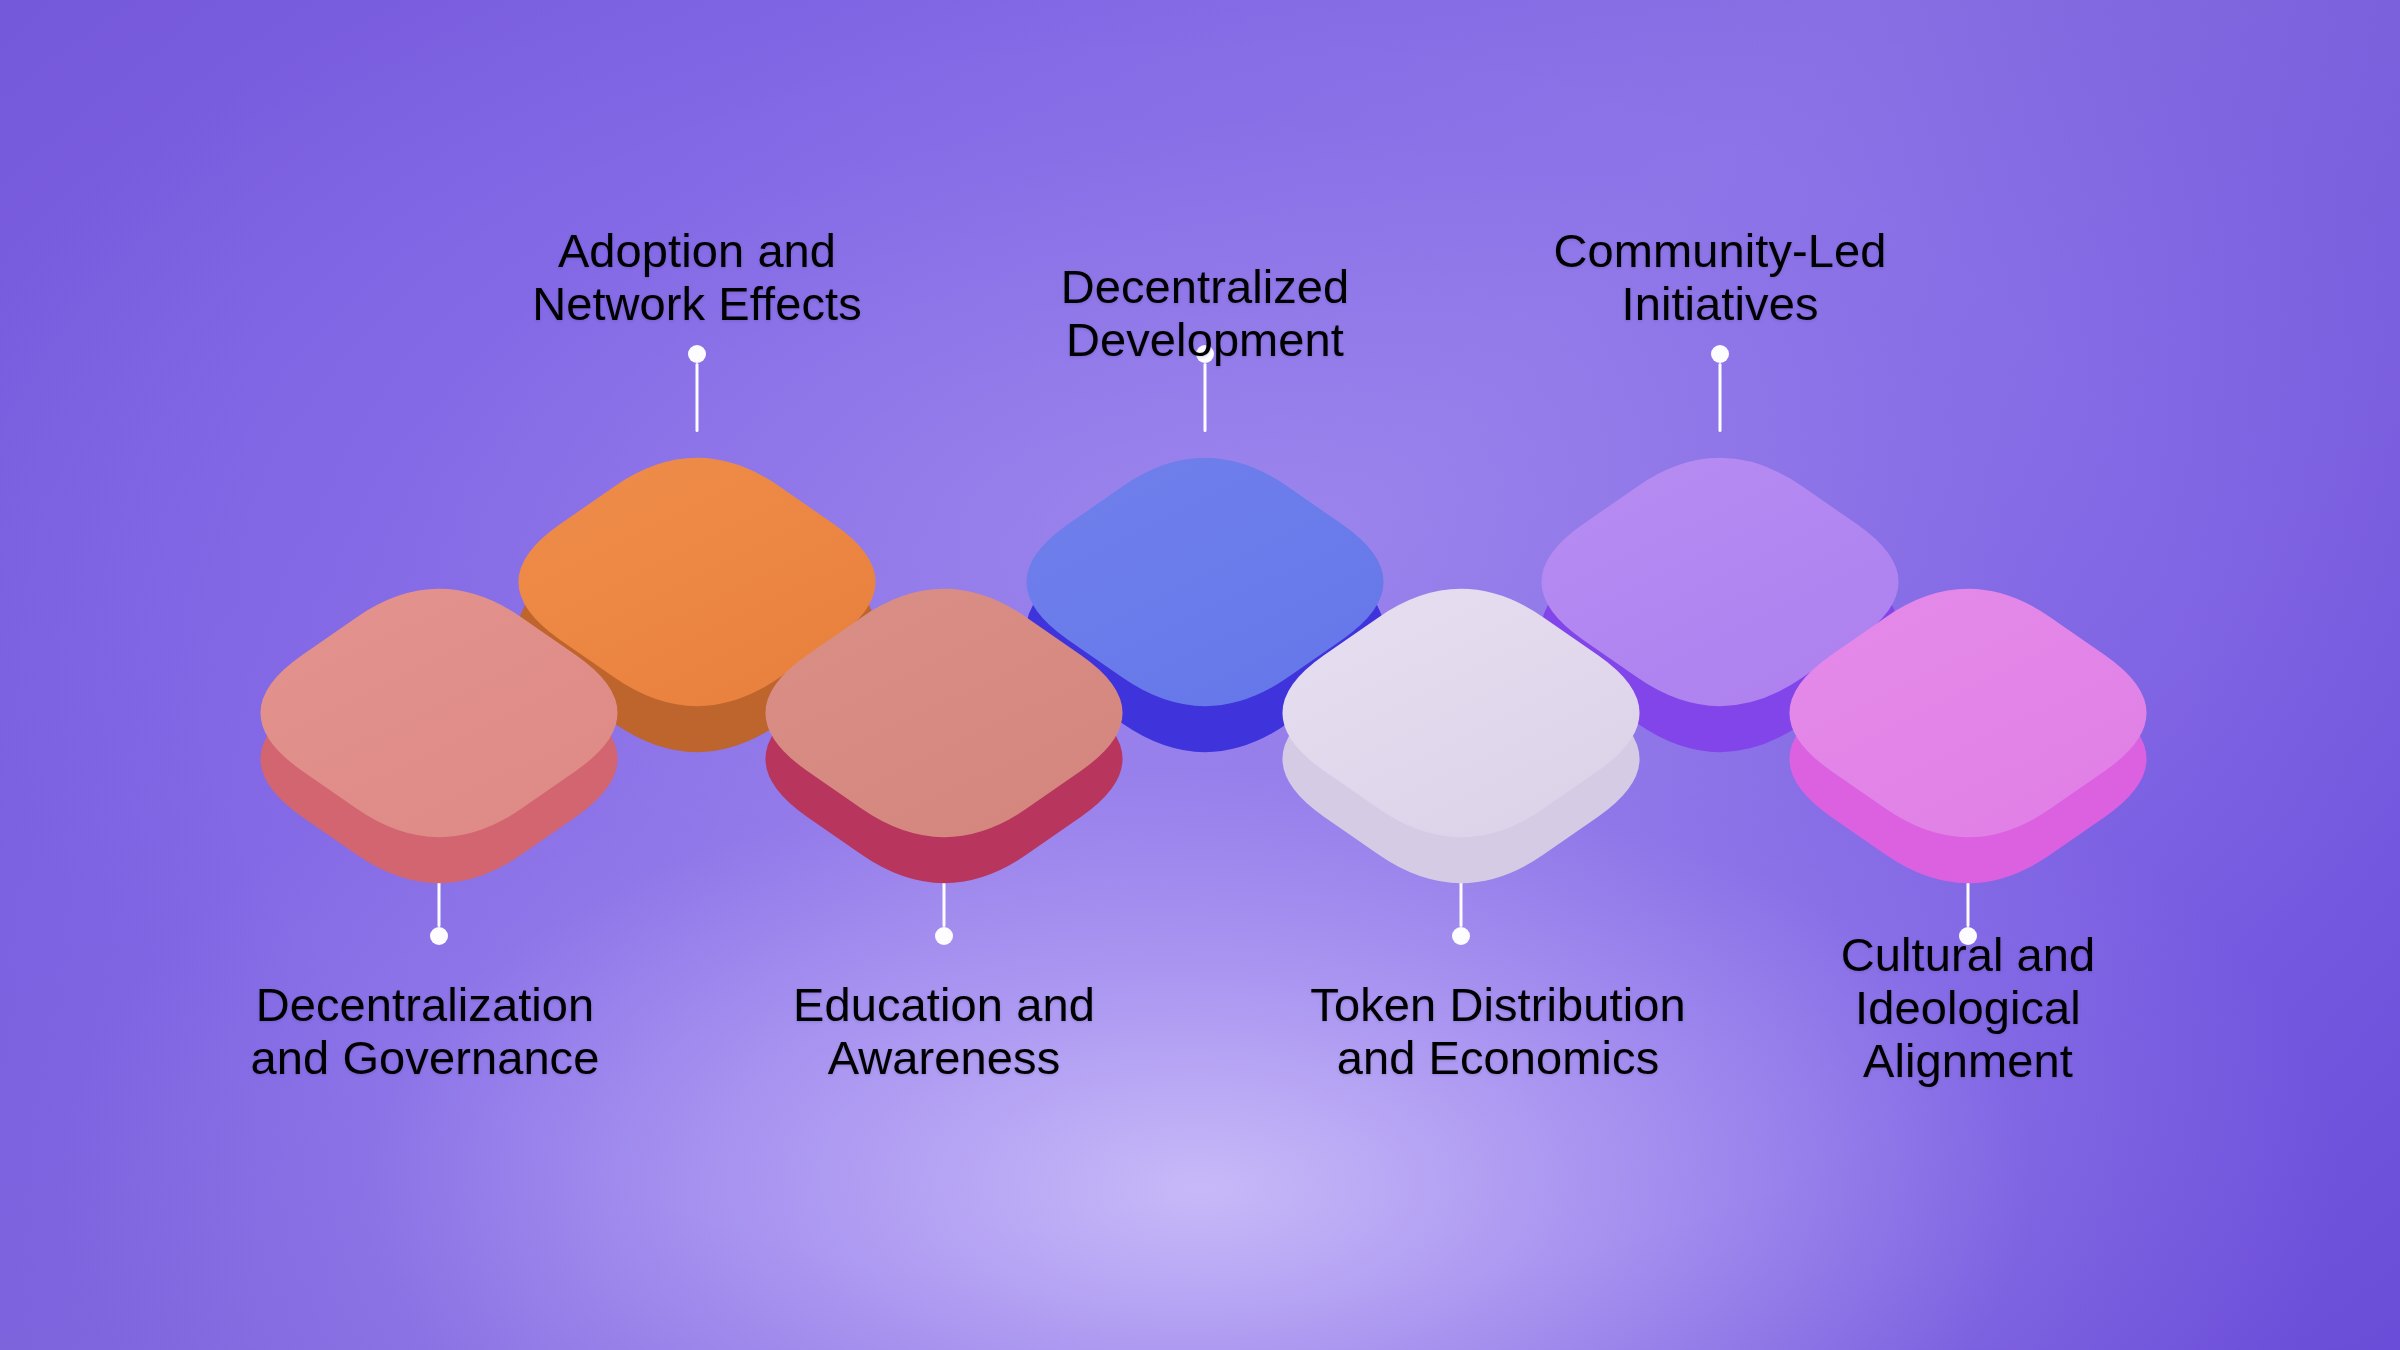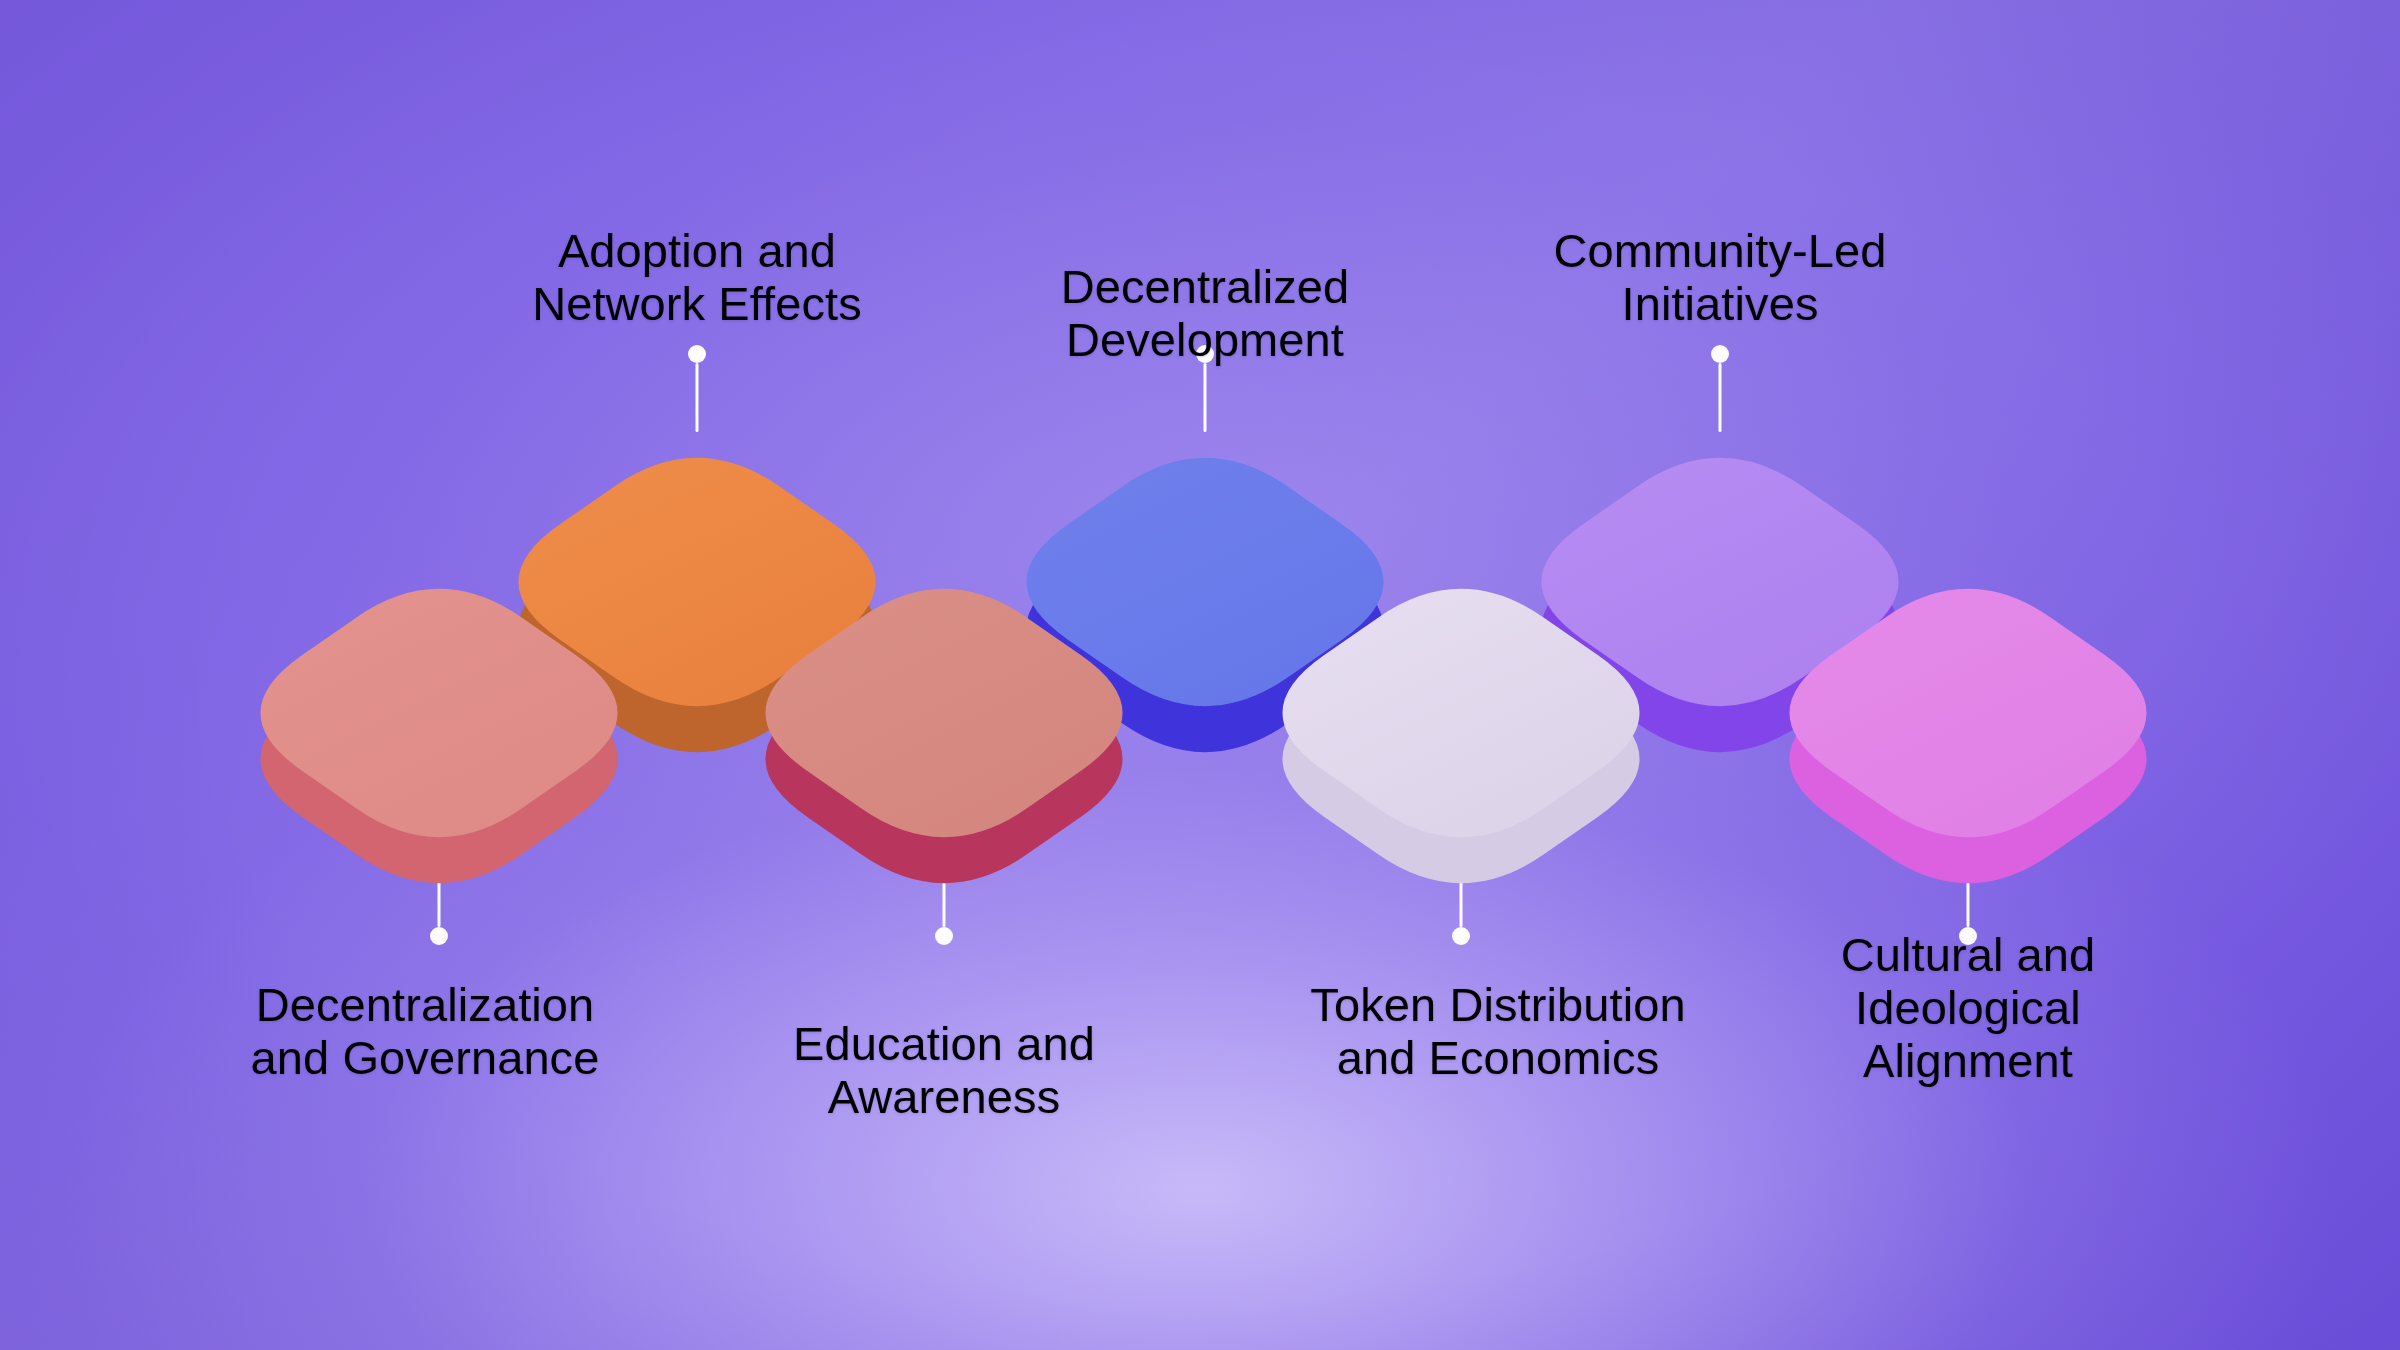--- a/index.html
+++ b/index.html
@@ -245,21 +245,21 @@
       <div class="leader down" style="left: 1968px; width: 3px; margin-left: -1.5px; top: 855px; height: 90px;">
         <div class="leader-line"></div>
         <div class="leader-dot"></div>
       </div>
     </div>
   <div id="label-layer">
       <div class="node-label below" style="left: 425px; top: 978px;">Decentralization
 and Governance</div>
       <div class="node-label above" style="left: 697px; top: 330px;">Adoption and
 Network Effects</div>
-      <div class="node-label below" style="left: 944px; top: 1017px;">Education and
+      <div class="node-label below" style="left: 944px; top: 978px;">Education and
 Awareness</div>
       <div class="node-label above" style="left: 1205px; top: 330px; margin-top: 36px;">Decentralized
 Development</div>
       <div class="node-label below" style="left: 1498px; top: 978px;">Token Distribution
 and Economics</div>
       <div class="node-label above" style="left: 1720px; top: 330px; text-align: center;">Community-Led
 Initiatives</div>
       <div class="node-label below" style="left: 1968px; top: 928px;">Cultural and
 Ideological
 Alignment</div>

